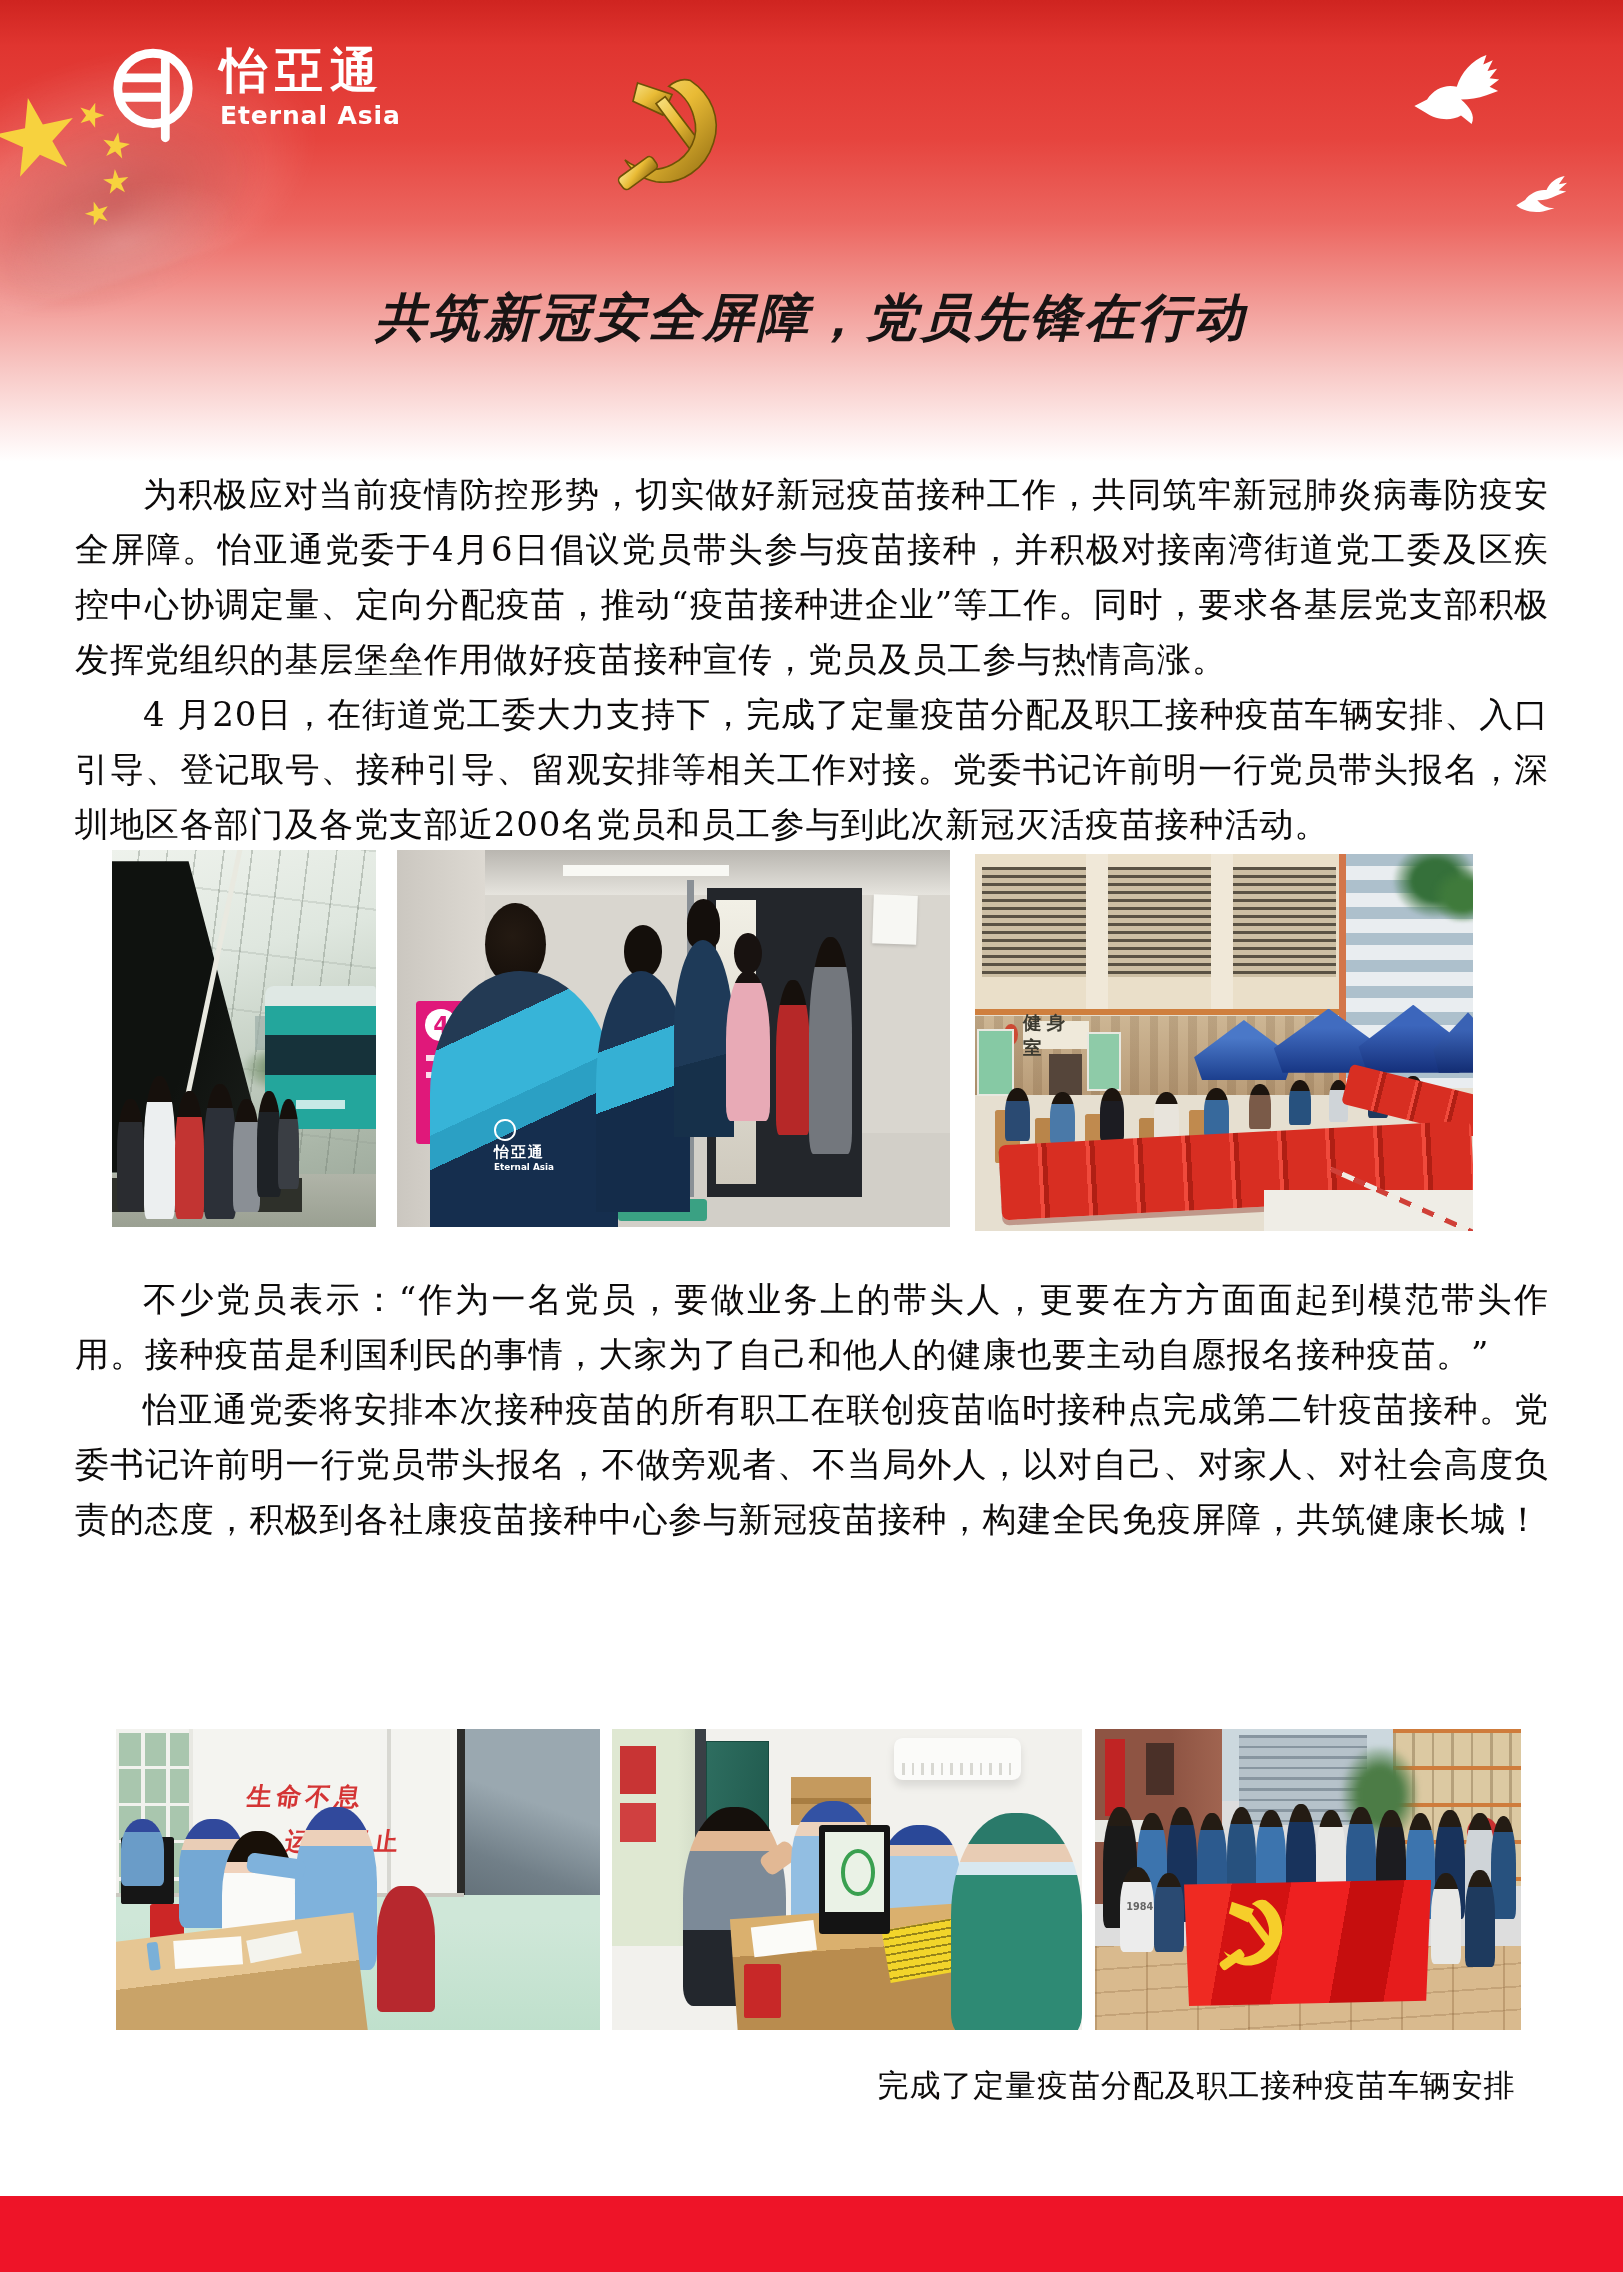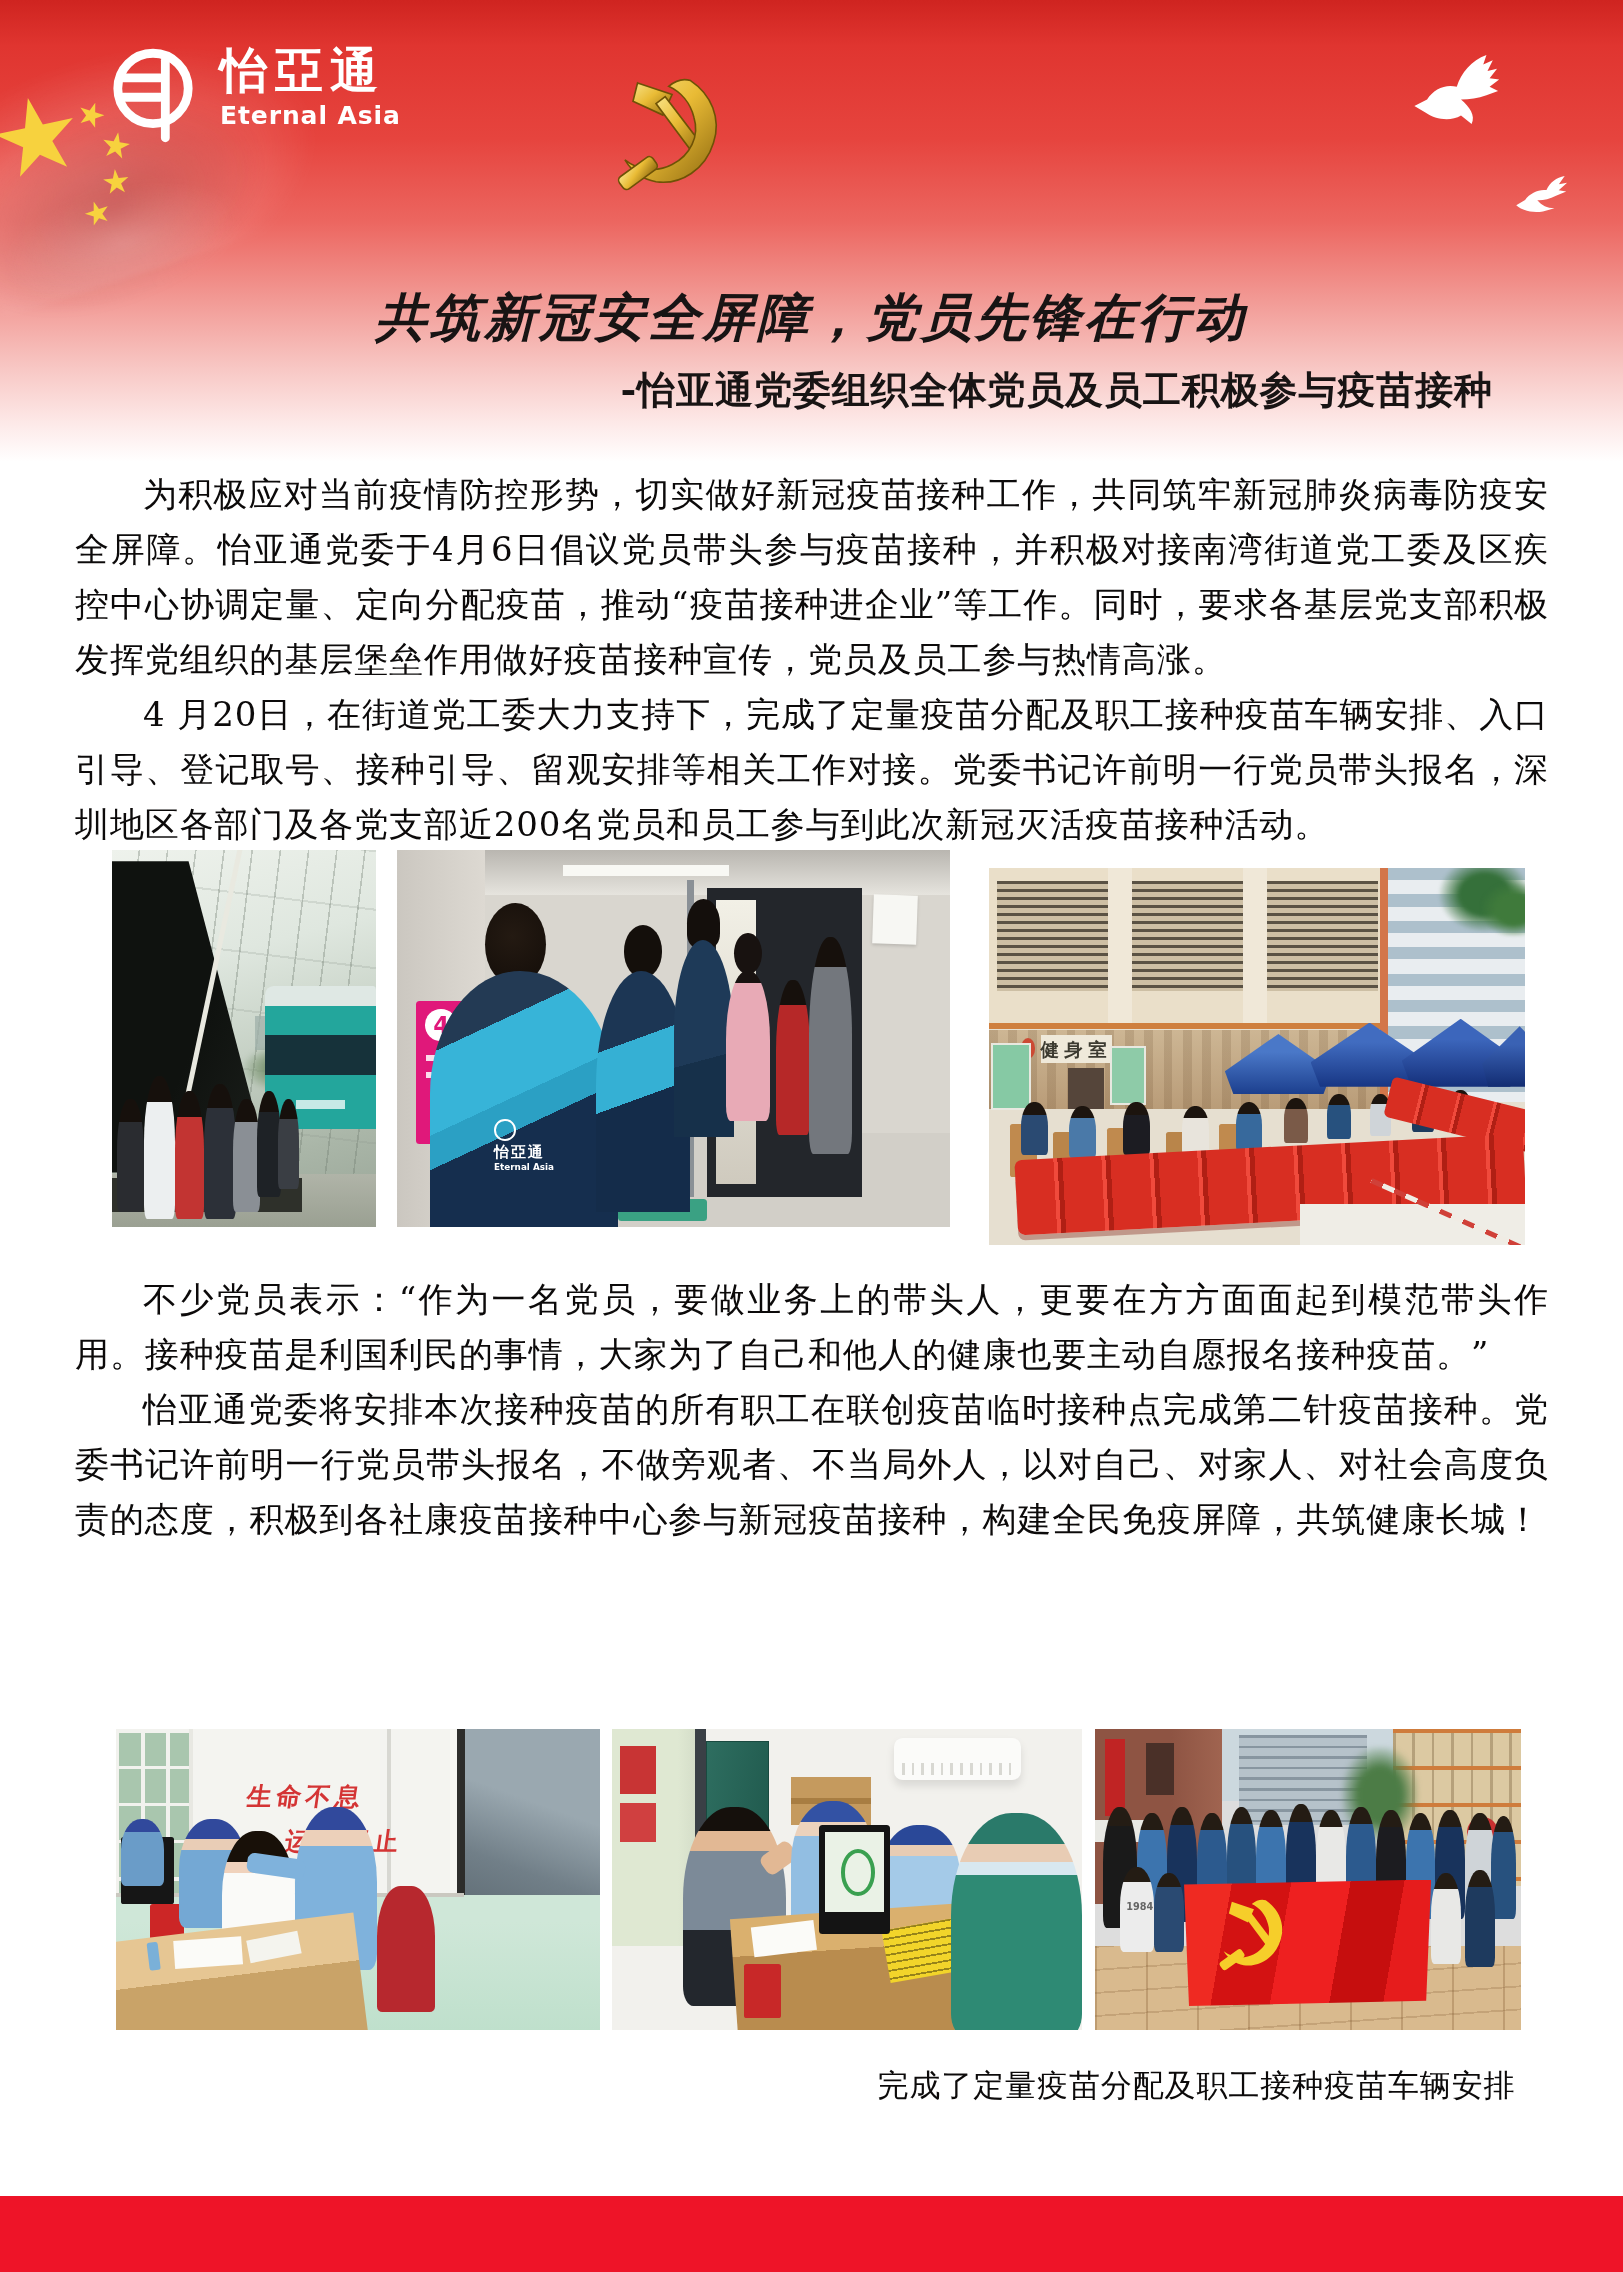--- a/index.html
+++ b/index.html
@@ -113,21 +113,20 @@
     </div>
     <div class="abs" style="left:1513px;top:174px;width:60px;height:48px;transform:rotate(-10deg);">
       <svg width="60" height="48" viewBox="0 0 100 80">
         <path fill="#ffffff" d="M4,44 L20,38 C30,28 46,24 58,28 C66,16 78,10 92,10 L80,22 L94,22
           L78,32 L90,36 L72,40 C60,44 48,44 40,42 C46,52 54,58 66,60 L46,62 C30,62 14,56 4,44 Z"></path>
       </svg>
     </div>
   </div>
 
   <h1 class="title">共筑新冠安全屏障，党员先锋在行动</h1>
-  <div class="subtitle">-怡亚通党委组织全体党员及员工积极参与疫苗接种</div>
 
   <div class="article blockA abs">
     <p>为积极应对当前疫情防控形势，切实做好新冠疫苗接种工作，共同筑牢新冠肺炎病毒防疫安全屏障。怡亚通党委于4月6日倡议党员带头参与疫苗接种，并积极对接南湾街道党工委及区疾控中心协调定量、定向分配疫苗，推动“疫苗接种进企业”等工作。同时，要求各基层党支部积极发挥党组织的基层堡垒作用做好疫苗接种宣传，党员及员工参与热情高涨。</p>
     <p>4 月20日，在街道党工委大力支持下，完成了定量疫苗分配及职工接种疫苗车辆安排、入口引导、登记取号、接种引导、留观安排等相关工作对接。党委书记许前明一行党员带头报名，深圳地区各部门及各党支部近200名党员和员工参与到此次新冠灭活疫苗接种活动。</p>
   </div>
 
   <div class="photo-row row1">
 
     <figure class="photo" style="width:264px;margin:0;">
       <div class="abs" style="inset:0;
@@ -210,21 +209,21 @@
       <div class="abs" style="left:36%;top:32%;width:17%;height:64%;border-radius:48% 52% 0 0;
         background:linear-gradient(160deg,#1c3654 0 30%,#35b0d4 30% 52%,#142c4a 52% 100%);"></div>
       <div class="abs" style="left:52.5%;top:13%;width:6%;height:13%;border-radius:50% 50% 30% 30%;background:#140f0c;"></div>
       <div class="abs" style="left:50%;top:24%;width:11%;height:52%;border-radius:48% 52% 0 0;
         background:linear-gradient(165deg,#1e3a58 0 60%,#16304a 60% 100%);"></div>
       <div class="abs" style="left:61%;top:22%;width:5%;height:11%;border-radius:50%;background:#181210;"></div>
       <div class="fig" style="left:59.5%;top:32%;width:8%;height:40%;
         background:linear-gradient(180deg,#181210 0 8%,#e8aab6 8% 100%);"></div>
     </figure>
 
-    <figure class="photo" style="width:536px;margin:18px;">
+    <figure class="photo" style="width:498px;margin:4px;">
       <div class="abs" style="inset:0;background:#e6dfd0;"></div>
       <div class="abs" style="left:0;top:0;width:74%;height:42%;background:#eadfc9;">
         <div class="abs" style="left:2%;top:8%;width:96%;height:70%;
           background:repeating-linear-gradient(180deg,#5a5244 0 2.6px,#cdbfa4 2.6px 8px);"></div>
         <div class="abs" style="left:30%;top:0;width:6%;height:100%;background:#f0e8d8;"></div>
         <div class="abs" style="left:64%;top:0;width:6%;height:100%;background:#f0e8d8;"></div>
       </div>
       <div class="abs" style="left:0;top:41%;width:74%;height:1.6%;background:#cf7f3e;"></div>
       <div class="abs" style="left:0;top:43%;width:74%;height:21%;
         background:linear-gradient(180deg,#cdb694,#b99c78);">

